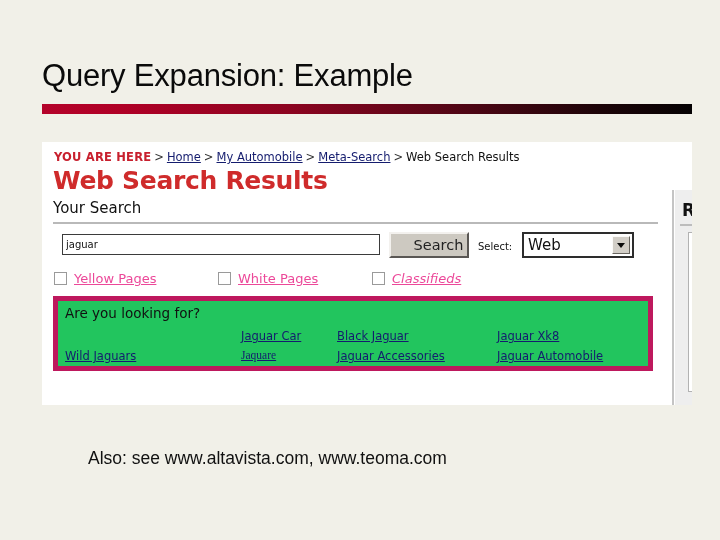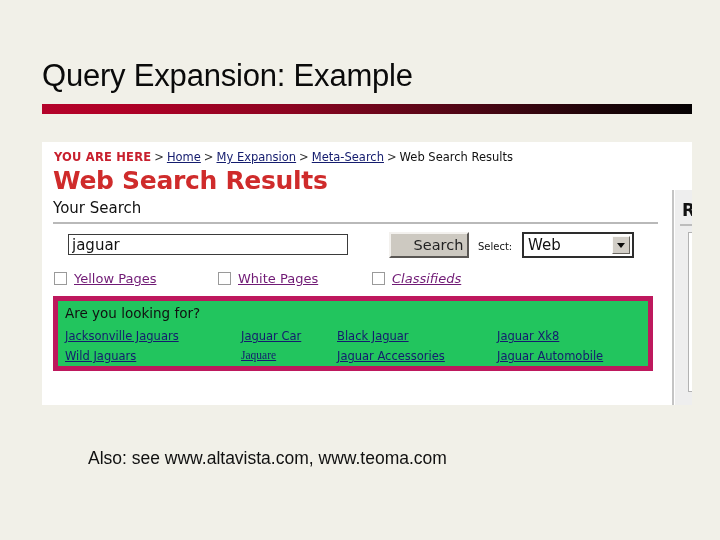--- a/index.html
+++ b/index.html
@@ -111,28 +111,28 @@
 
   
   .search-row {
     position: absolute;
     left: 12px;
     top: 90px;
     height: 28px;
   }
   .search-input {
     position: absolute;
-    left: 14px;
+    left: 8px;
     top: 2px;
-    width: 280px;
+    width: 318px;
     height: 21px;
     border: 1px solid #3b3b3b;
     background: #fff;
     font-family: "DejaVu Sans", sans-serif;
-    font-size: 15px;
+    font-size: 10px;
     color: #111;
     padding: 0 3px;
     box-sizing: border-box;
     line-height: 19px;
   }
   .search-button {
     position: absolute;
     left: 335px;
     top: 0;
     width: 80px;
@@ -220,21 +220,21 @@
     display: inline-block;
     width: 13px;
     height: 13px;
     border: 1px solid #9a9a9a;
     background: #fff;
     vertical-align: -2px;
     box-sizing: border-box;
   }
   .cb-label {
     font-size: 13px;
-    color: #701a75;
+    color: #ec4899;
     text-decoration: underline;
     margin-left: 7px;
   }
 
   
   .suggest-panel {
     position: absolute;
     left: 11px;
     top: 154px;
     width: 600px;
@@ -336,21 +336,21 @@
 <div class="shot">
   <div class="shot-inner">
 
     <div class="right-rail"></div>
     <div class="rail-divider"></div>
     <div class="rail-heading">Re</div>
     <div class="rail-rule"></div>
     <div class="rail-card"></div>
 
     <div class="breadcrumb">
-      <span class="bc-here">YOU ARE HERE</span><span class="bc-sep">&gt;</span><span class="bc-link">Home</span><span class="bc-sep">&gt;</span><span class="bc-link">My Expansion</span><span class="bc-sep">&gt;</span><span class="bc-link">Meta-Search</span><span class="bc-sep">&gt;</span><span class="bc-current">Web Search Results</span>
+      <span class="bc-here">YOU ARE HERE</span><span class="bc-sep">&gt;</span><span class="bc-link">Home</span><span class="bc-sep">&gt;</span><span class="bc-link">My Automobile</span><span class="bc-sep">&gt;</span><span class="bc-link">Meta-Search</span><span class="bc-sep">&gt;</span><span class="bc-current">Web Search Results</span>
     </div>
 
     <div class="page-heading">Web Search Results</div>
     <div class="section-label">Your Search</div>
     <div class="section-rule"></div>
 
     <div class="search-row">
       <input class="search-input" type="text" value="jaguar" style="">
       <div class="search-button">Search</div>
       <div class="select-label">Select:</div>
@@ -369,21 +369,20 @@
       </span>
       <span class="cb-item" style="left:318px;font-style:italic;">
         <span class="cb-box"></span><span class="cb-label">Classifieds</span>
       </span>
     </div>
 
     <div class="suggest-panel">
       <div class="suggest-title">Are you looking for?</div>
       <div class="suggest-grid">
         <div class="sg-row">
-          <span class="sg-cell" style="left:0px;">Jacksonville Jaguars</span>
           <span class="sg-cell" style="left:176px;">Jaguar Car</span>
           <span class="sg-cell" style="left:272px;">Black Jaguar</span>
           <span class="sg-cell" style="left:432px;">Jaguar Xk8</span>
         </div>
         <div class="sg-row">
           <span class="sg-cell" style="left:0px;">Wild Jaguars</span>
           <span class="sg-cell" style="left:176px;font-family:Liberation Serif, serif;">Jaquare</span>
           <span class="sg-cell" style="left:272px;">Jaguar Accessories</span>
           <span class="sg-cell" style="left:432px;">Jaguar Automobile</span>
         </div>

